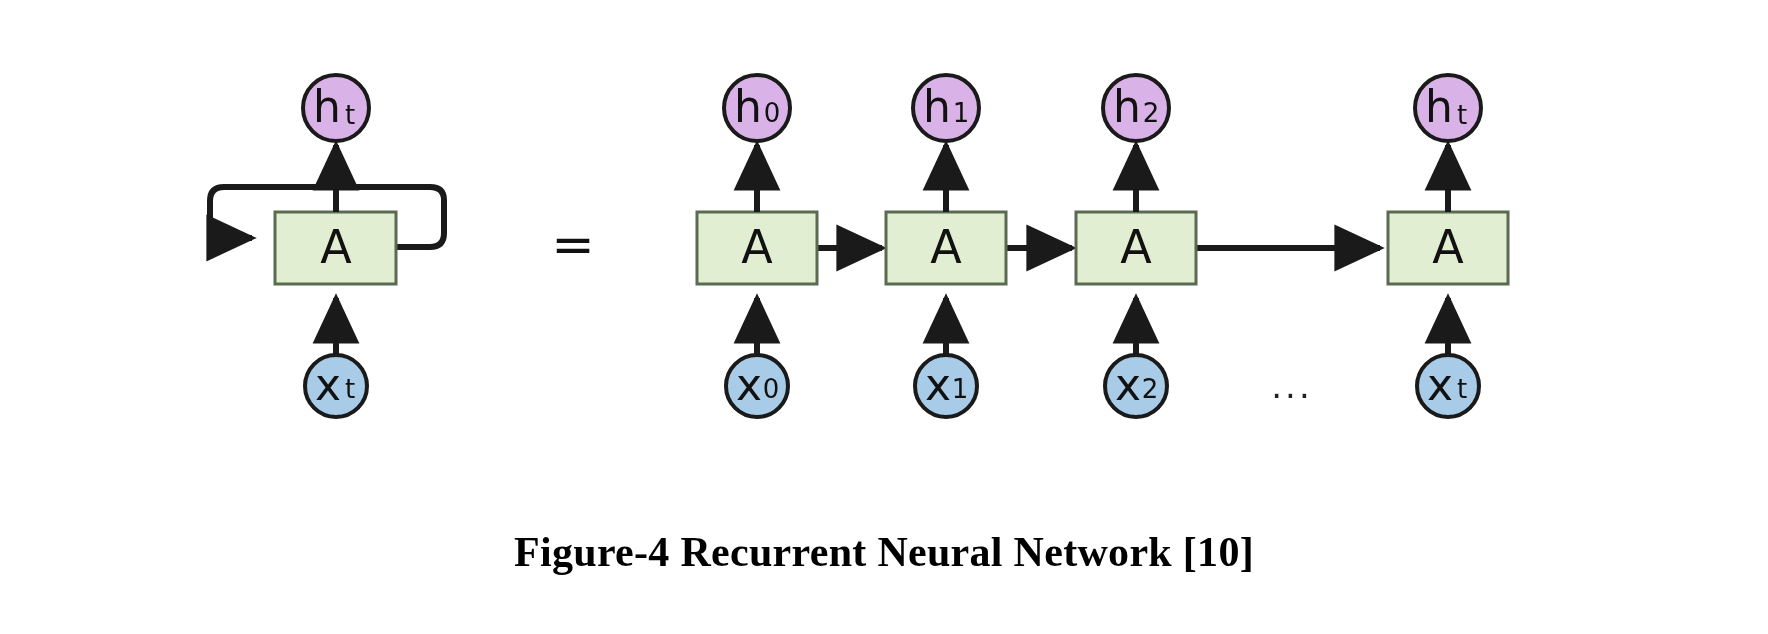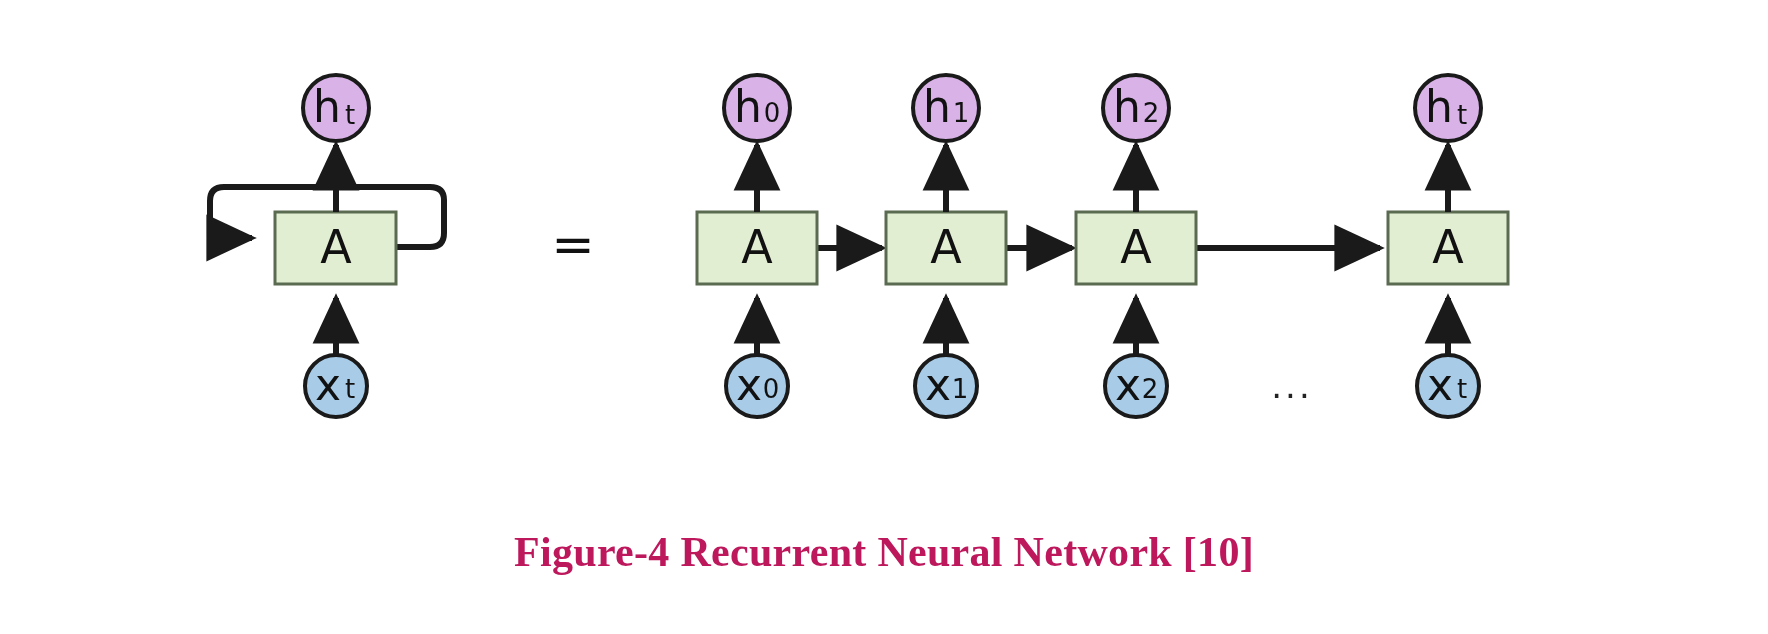--- a/index.html
+++ b/index.html
@@ -67,21 +67,21 @@
   }
   .caption-text {
     position: absolute;
     left: 0;
     top: 528px;
     width: 1768px;
     text-align: center;
     font-family: "Liberation Serif", serif;
     font-weight: bold;
     font-size: 42px;
-    color: #be185d;
+    color: #000000;
     letter-spacing: 0.3px;
     white-space: nowrap;
   }
 </style>
 </head>
 <body>
 
 <div id="figure-root">
 
   <svg id="rnn-svg" viewBox="0 0 1768 634">

